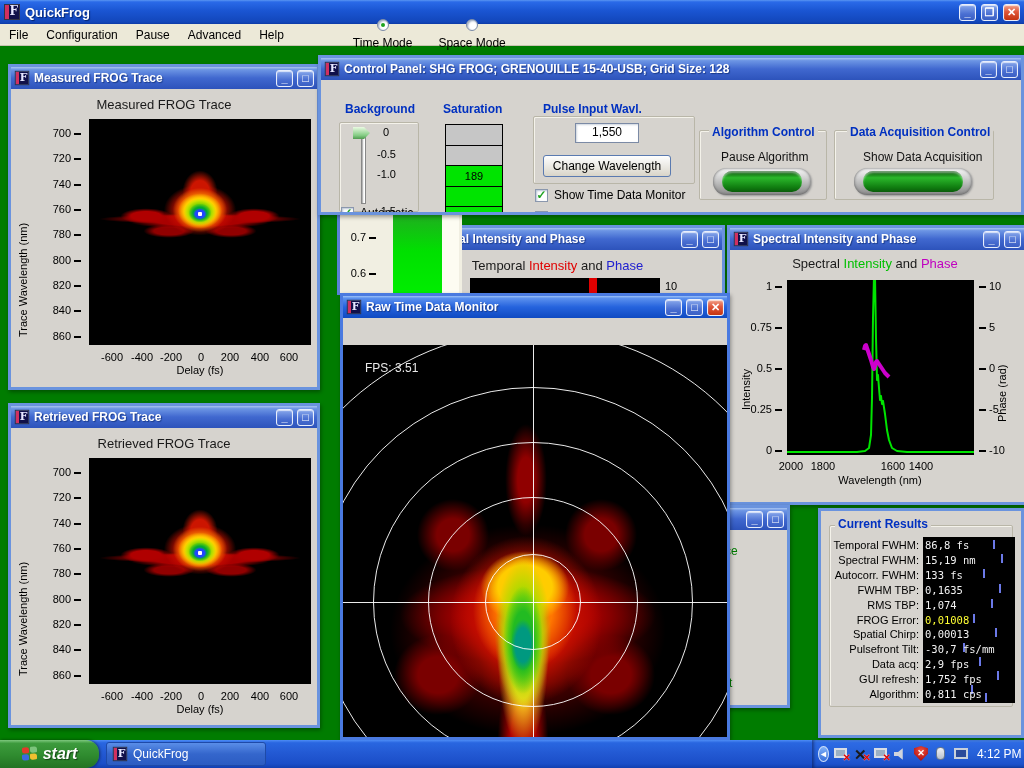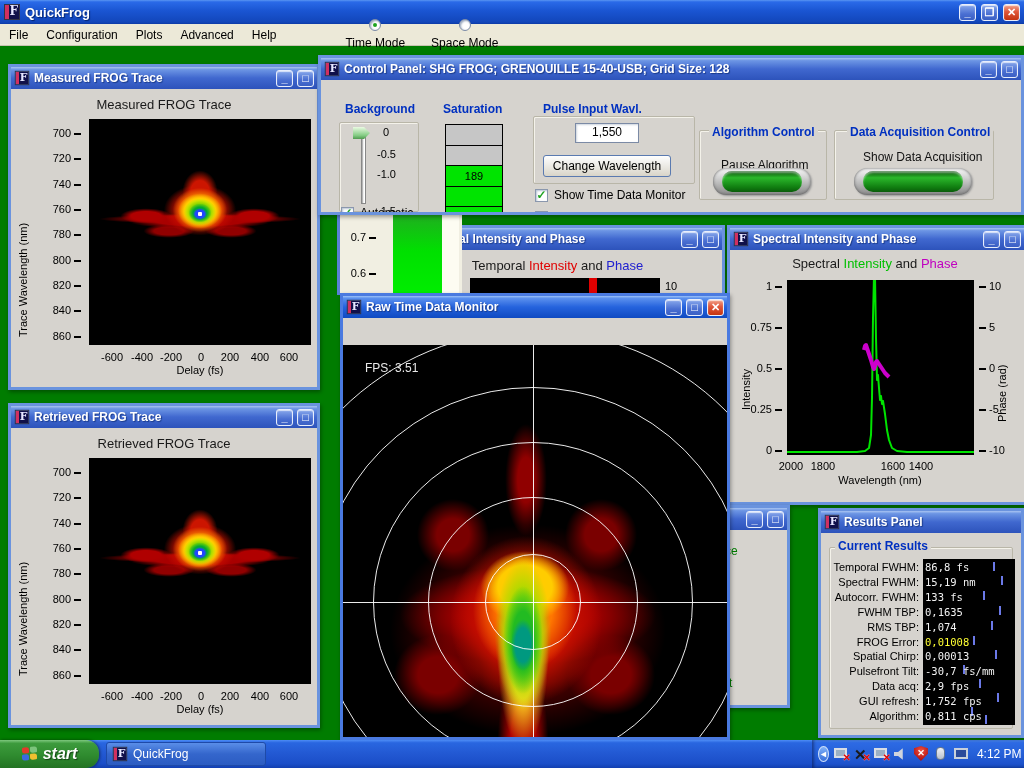--- a/index.html
+++ b/index.html
@@ -197,21 +197,21 @@
   <div class="main-titlebar">
     <span class="appicon"></span>
     <span class="main-title">QuickFrog</span>
     <span class="tbtn">_</span>
     <span class="tbtn">❐</span>
     <span class="tbtn close">✕</span>
   </div>
   <div class="menubar">
     <span class="menu-item">File</span>
     <span class="menu-item">Configuration</span>
-    <span class="menu-item">Plots</span>
+    <span class="menu-item">Pause</span>
     <span class="menu-item">Advanced</span>
     <span class="menu-item">Help</span>
     <span class="mode-group">
       <span class="mode-opt">
         <span class="radio sel"></span>
         <span>Time Mode</span>
       </span>
       <span class="mode-opt">
         <span class="radio"></span>
         <span>Space Mode</span>
@@ -400,35 +400,31 @@
         <span class="cbbox">✓</span>
         <span>Show Time Data Monitor</span>
       </div>
       <div class="cb" style="left:214px; top:130px;">
         <span class="cbbox"></span>
         <span>Show Space Data Monitor</span>
       </div>
 
       <div class="grp" style="left:378px; top:50px; width:128px; height:70px;"></div>
       <div class="blabel" style="left:388px; top:45px; background:#d6d3ce; padding:0 3px;">Algorithm Control</div>
-      <div class="small-label" style="left:400px; top:78px;text-align:right;">Pause Algorithm</div>
+      <div class="small-label" style="left:400px; top:70px;text-align:right;">Pause Algorithm</div>
       <div class="pill" style="left:392px; top:88px;"></div>
 
       <div class="grp" style="left:513px; top:50px; width:160px; height:70px;"></div>
       <div class="blabel" style="left:526px; top:45px; background:#d6d3ce; padding:0 3px;">Data Acquisition Control</div>
       <div class="small-label" style="left:542px; top:70px;">Show Data Acquisition</div>
       <div class="pill" style="left:533px; top:88px; width:118px;"></div>
     </div>
   </div>
 
   <div class="win" style="left:818px; top:508px; width:206px; height:230px;">
-    <div class="tb">
-      <span class="appicon sm"></span>
-      <span class="t">Results Panel</span>
-    </div>
     <div class="body">
       <div class="grp" style="left:8px; top:14px; width:184px; height:182px;"></div>
       <div class="blabel" style="left:14px; top:6px; background:#d6d3ce; padding:0 3px;">Current Results</div>
       <div class="black" style="left:102px; top:26px; width:92px; height:166px;">
         <div class="dashmark" style="left:70px; top:3px;"></div>
         <div class="dashmark" style="left:78px; top:17px;"></div>
         <div class="dashmark" style="left:60px; top:32px;"></div>
         <div class="dashmark" style="left:76px; top:47px;"></div>
         <div class="dashmark" style="left:68px; top:62px;"></div>
         <div class="dashmark" style="left:50px; top:77px;"></div>

